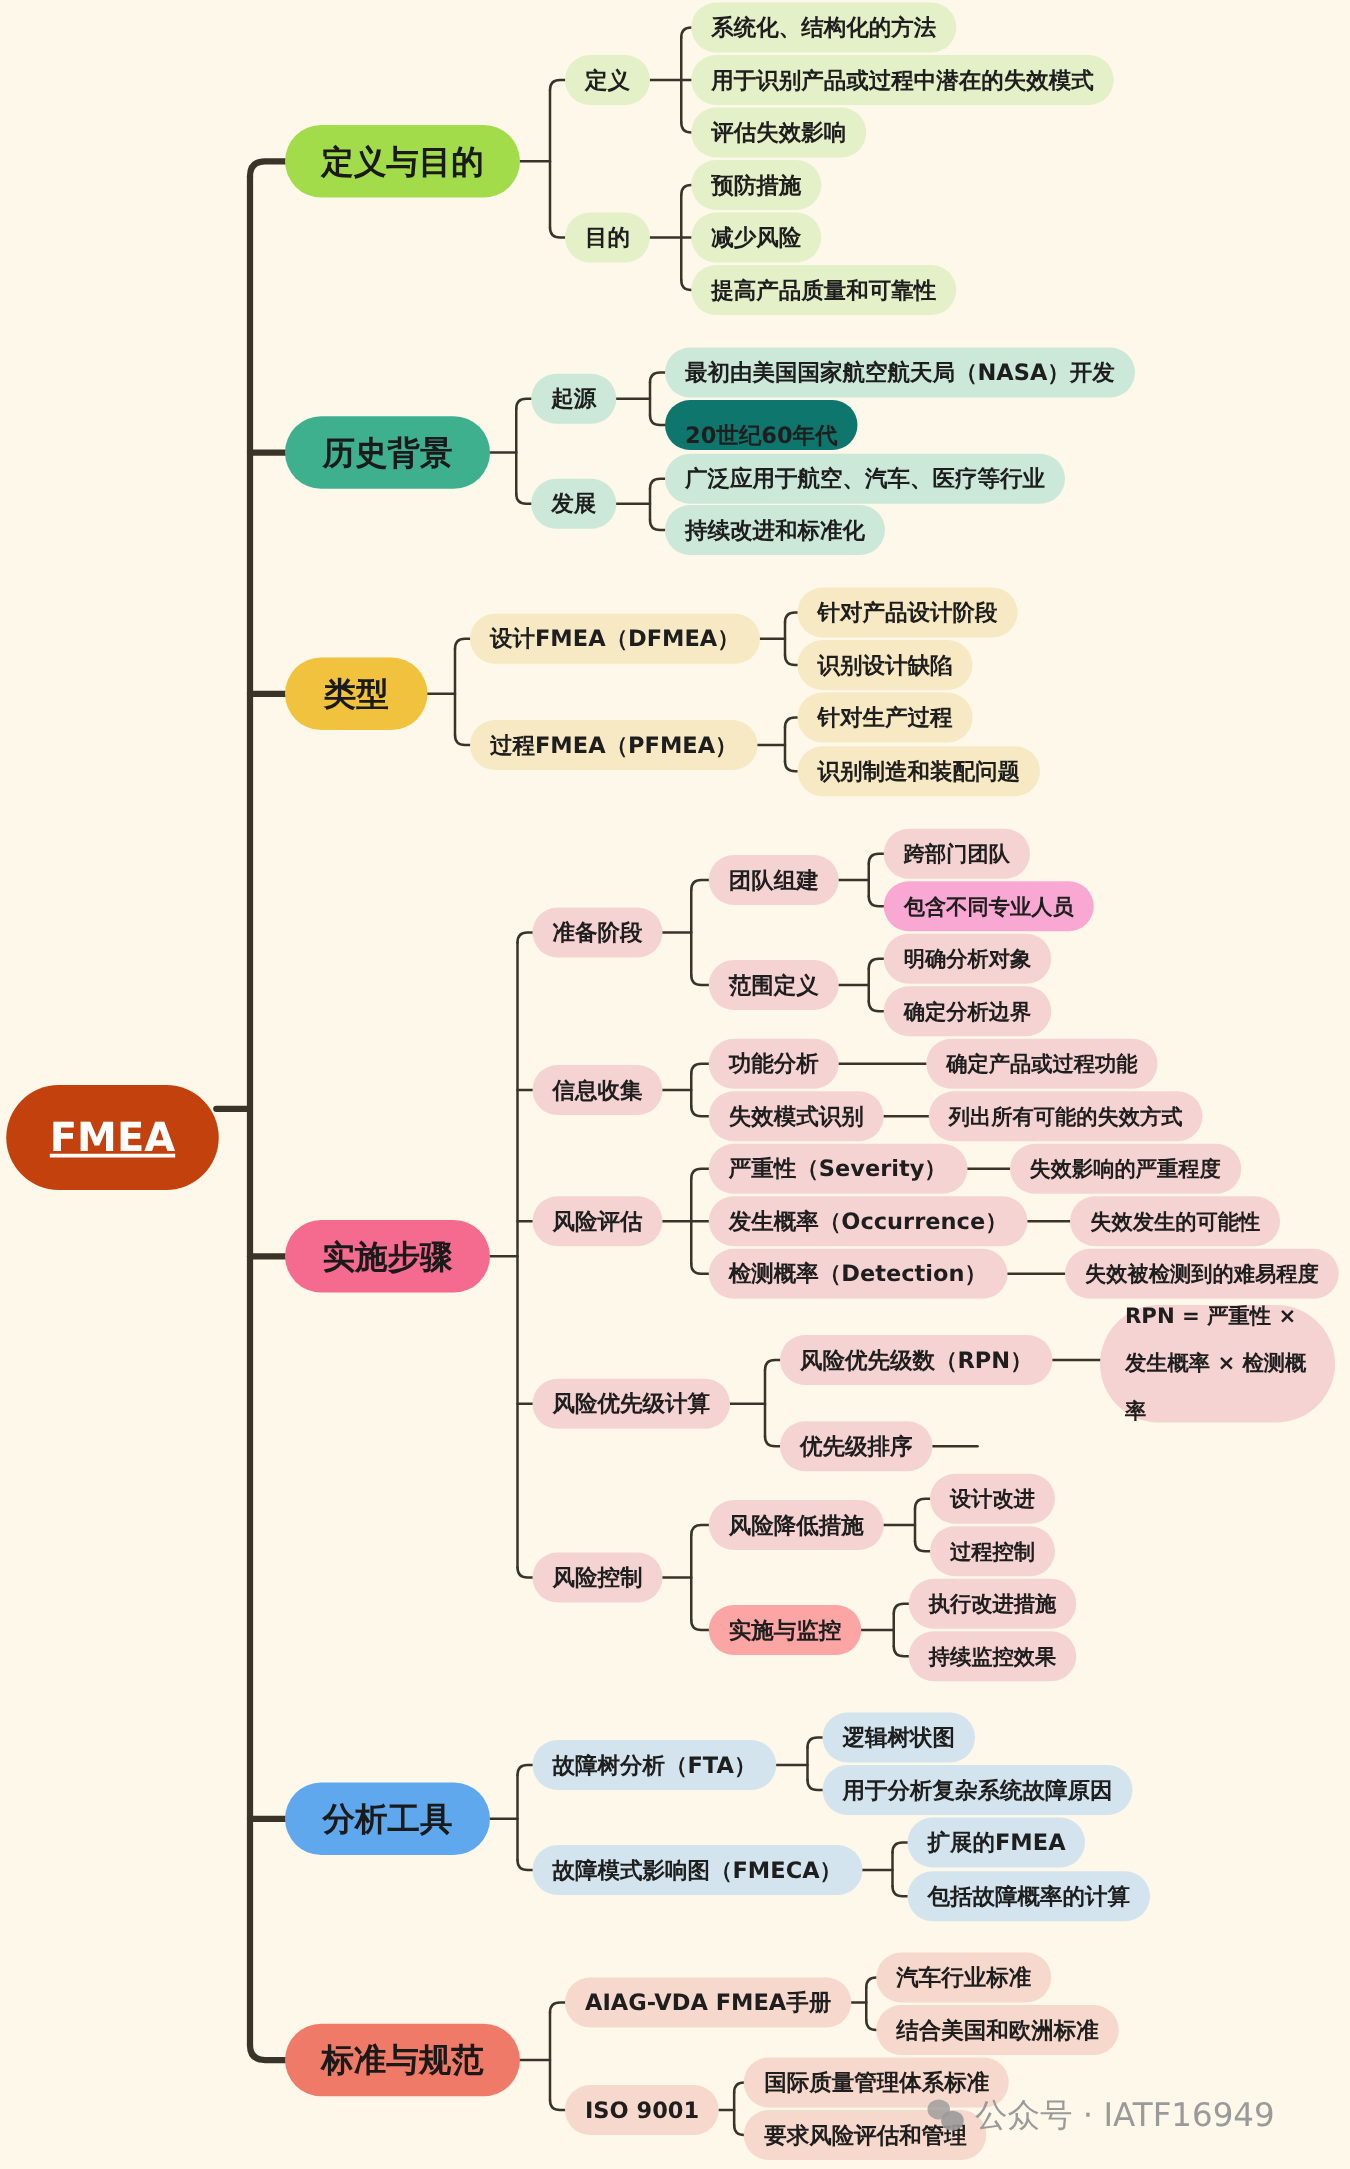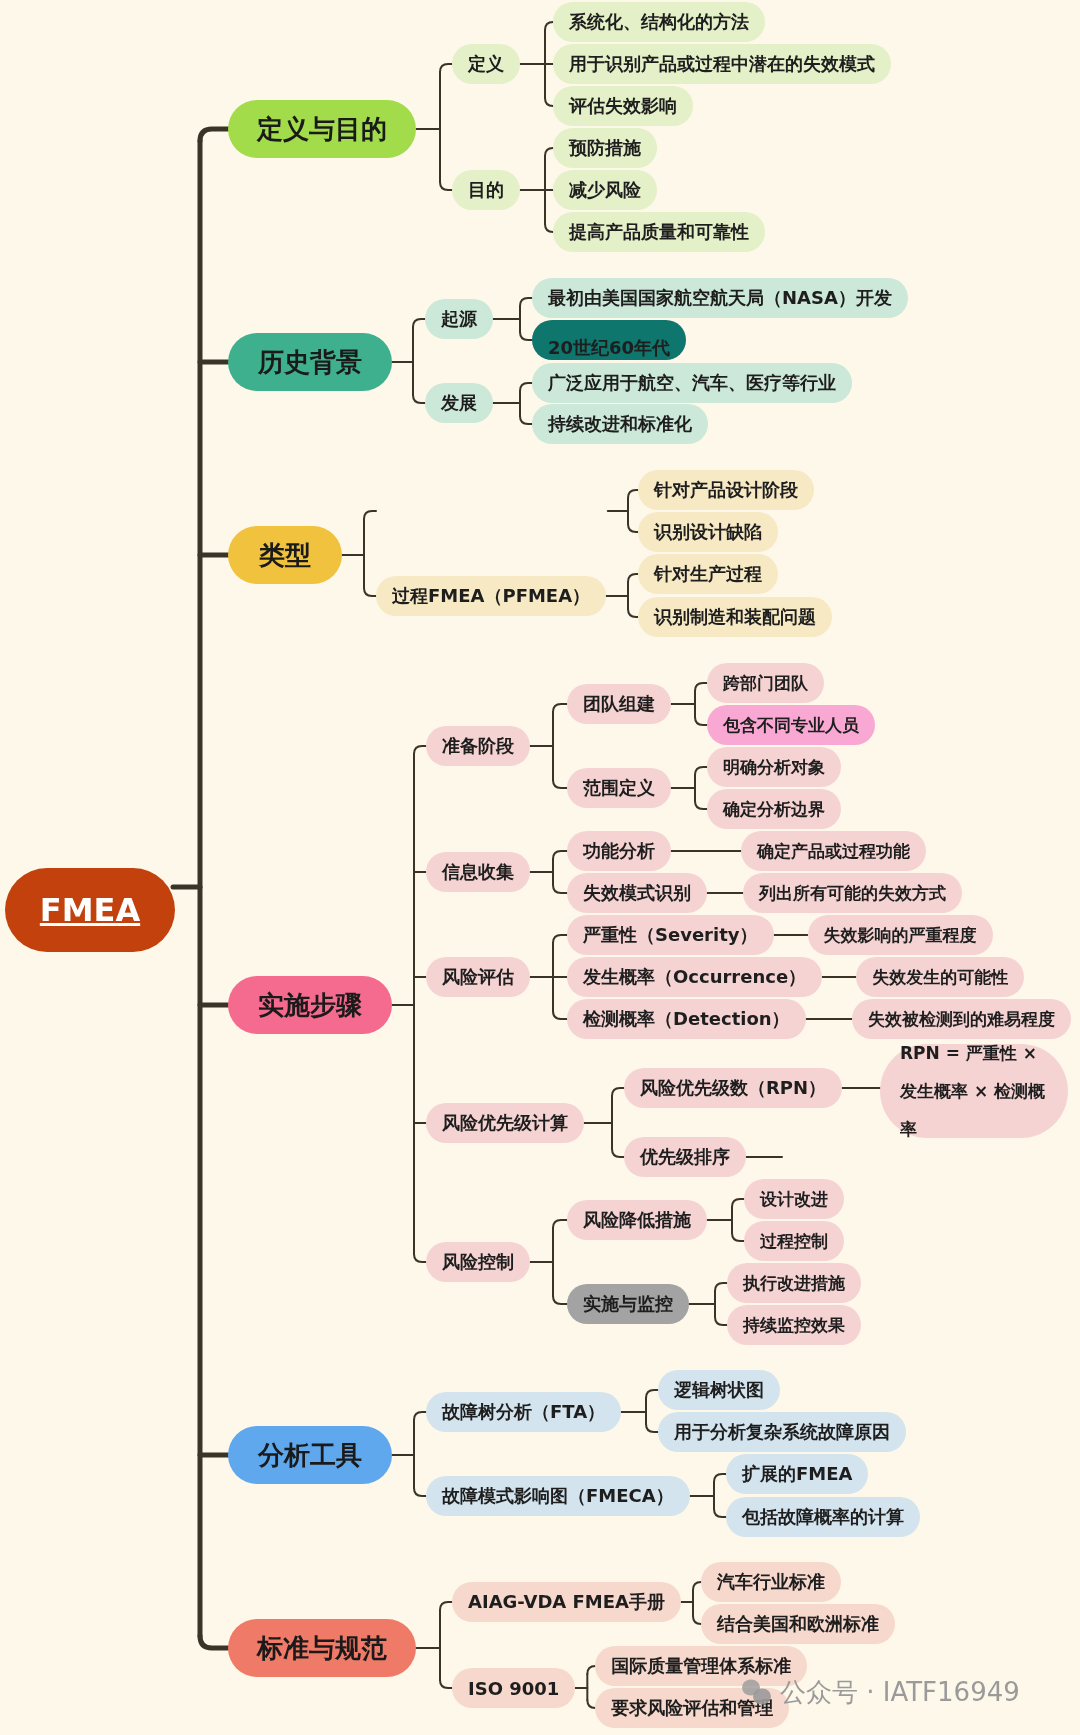--- a/index.html
+++ b/index.html
@@ -191,20 +191,23 @@
     </div>
     <div class="node l3" style="left: 532px; top: 383px; background: rgb(204, 232, 216);">
       <span>广泛应用于航空、汽车、医疗等行业</span>
     </div>
     <div class="node l3" style="left: 532px; top: 424px; background: rgb(204, 232, 216);">
       <span>持续改进和标准化</span>
     </div>
     <div class="node l1" style="left: 228px; top: 555px; background: rgb(240, 194, 62); width: 114px; padding: 0px;">
       <span>类型</span>
     </div>
+    <div class="node l2" style="left: 376px; top: 511px; background: rgb(246, 233, 196);">
+      <span>设计FMEA（DFMEA）</span>
+    </div>
     <div class="node l3" style="left: 638px; top: 490px; background: rgb(246, 233, 196);">
       <span>针对产品设计阶段</span>
     </div>
     <div class="node l3" style="left: 638px; top: 532px; background: rgb(246, 233, 196);">
       <span>识别设计缺陷</span>
     </div>
     <div class="node l2" style="left: 376px; top: 596px; background: rgb(246, 233, 196);">
       <span>过程FMEA（PFMEA）</span>
     </div>
     <div class="node l3" style="left: 638px; top: 574px; background: rgb(246, 233, 196);">
@@ -332,21 +335,21 @@
     </div>
     <div class="node l3" style="left: 567px; top: 1220px; background: rgb(246, 211, 211);">
       <span>风险降低措施</span>
     </div>
     <div class="node l4" style="left: 744px; top: 1199px; background: rgb(246, 211, 211);">
       <span>设计改进</span>
     </div>
     <div class="node l4" style="left: 744px; top: 1241px; background: rgb(246, 211, 211);">
       <span>过程控制</span>
     </div>
-    <div class="node l3" style="left: 567px; top: 1304px; background: #a3a3a3;">
+    <div class="node l3" style="left: 567px; top: 1304px; background: #fca5a5;">
       <span>实施与监控</span>
     </div>
     <div class="node l4" style="left: 727px; top: 1283px; background: rgb(246, 211, 211);">
       <span>执行改进措施</span>
     </div>
     <div class="node l4" style="left: 727px; top: 1325px; background: rgb(246, 211, 211);">
       <span>持续监控效果</span>
     </div>
   </div>
 

